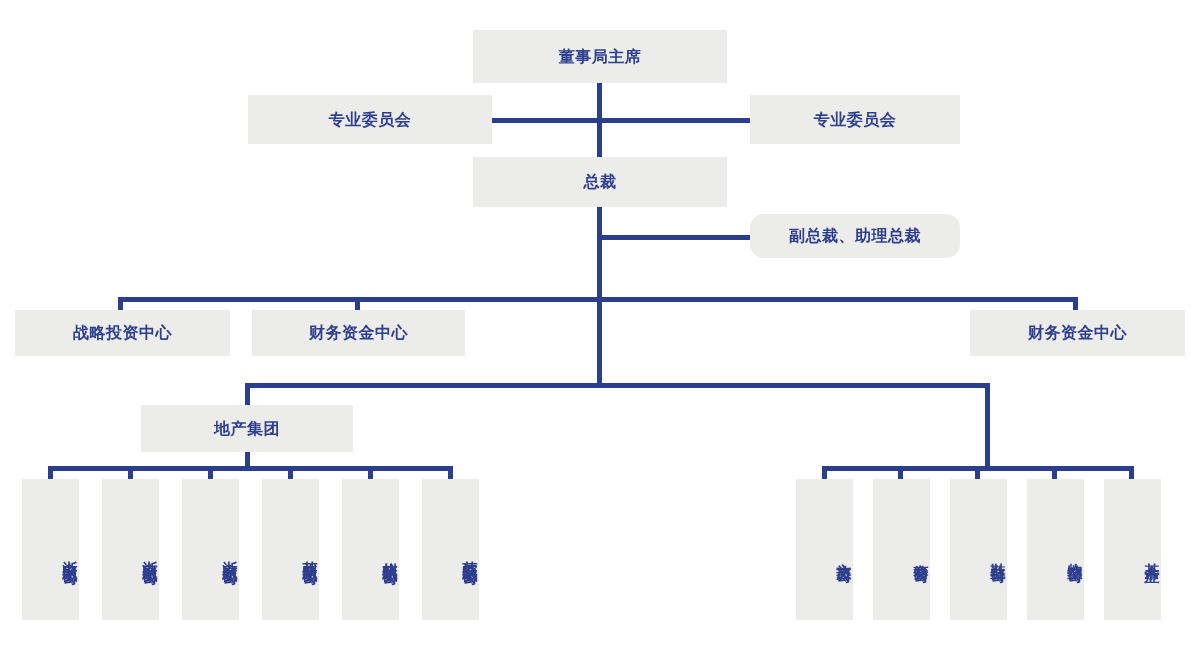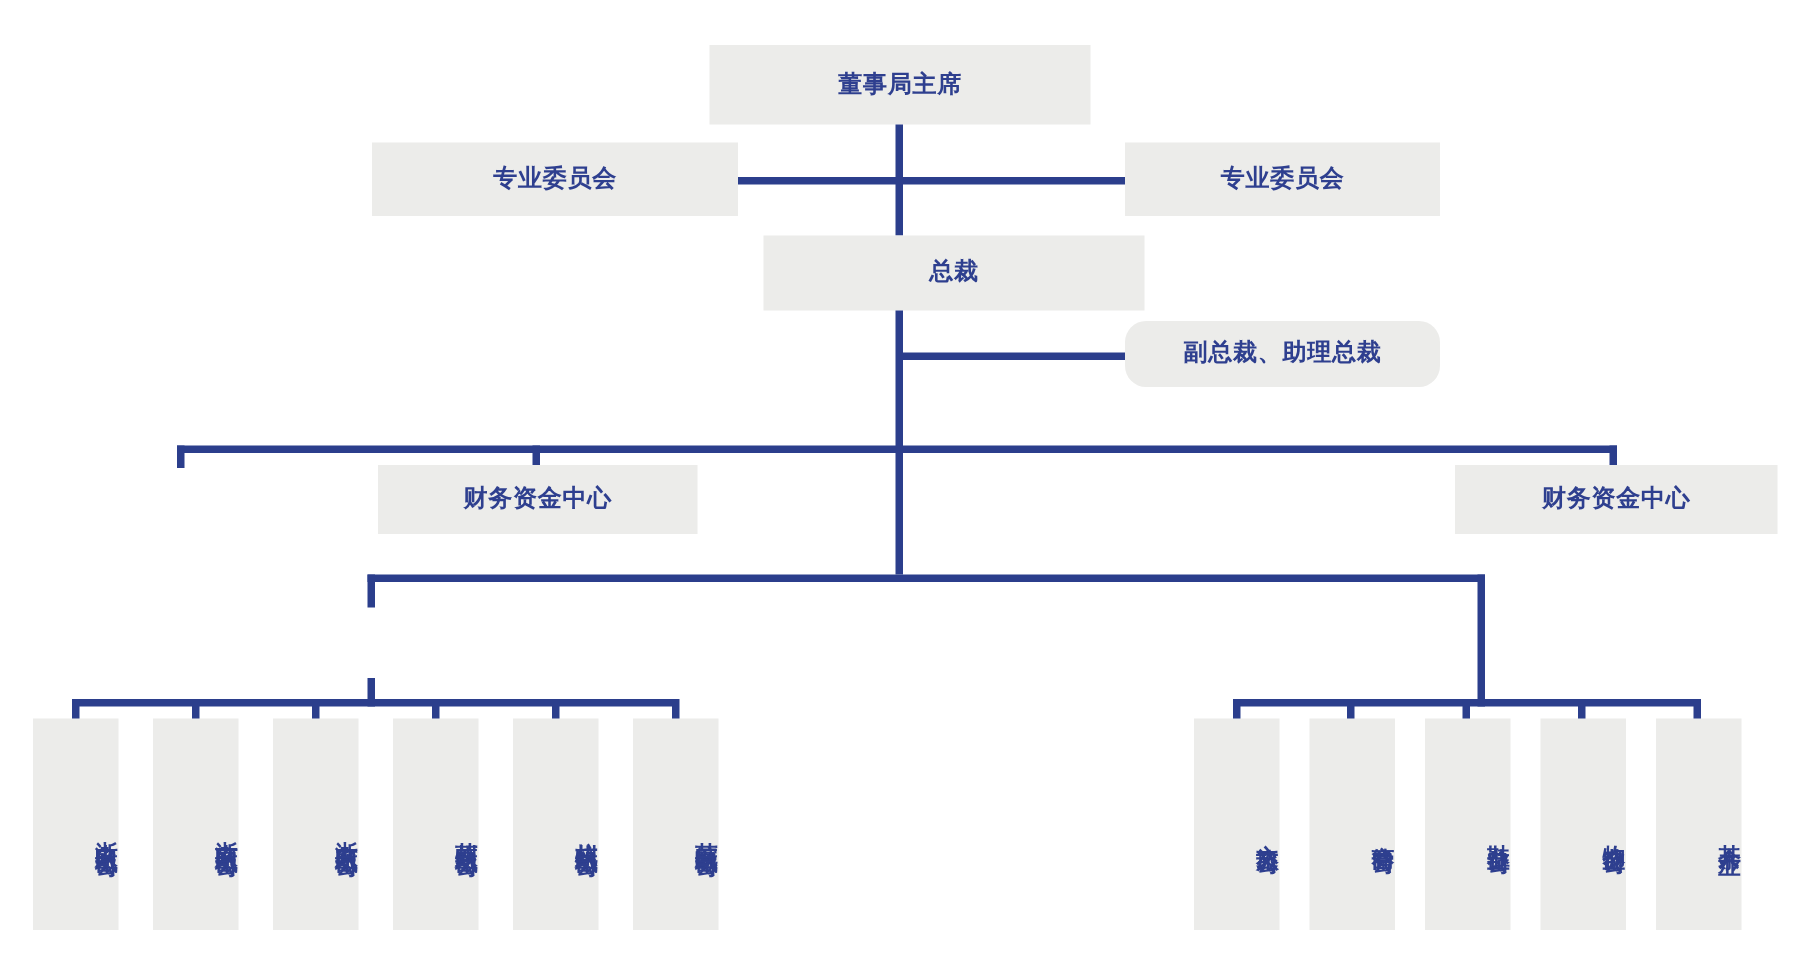--- a/index.html
+++ b/index.html
@@ -62,53 +62,59 @@
   <div class="line h" style="left:448px; top:118px; width:305px;"></div>
 
   <div class="node" style="left:248px; top:95px; width:244px; height:49px;">
     <span>专业委员会</span>
   </div>
 
   <div class="node" style="left:750px; top:95px; width:210px; height:49px;">
     <span>专业委员会</span>
   </div>
 
-  <div class="node" style="left:473px; top:157px; width:254px; height:50px;margin-left:36px;">
+  <div class="node" style="left:473px; top:157px; width:254px; height:50px;">
     <span>总裁</span>
   </div>
 
   <div class="line v" style="left:597px; top:207px; height:176px;"></div>
 
   <div class="line h" style="left:600px; top:235px; width:152px;"></div>
 
   <div class="node" style="left:750px; top:214px; width:210px; height:44px;border-radius:14px;">
     <span>副总裁、助理总裁</span>
   </div>
 
   <div class="line h" style="left:118px; top:297px; width:960px;"></div>
 
   <div class="line v" style="left:118px; top:297px; height:15px;"></div>
   <div class="line v" style="left:355px; top:297px; height:15px;"></div>
   <div class="line v" style="left:1073px; top:297px; height:15px;"></div>
 
+  <div class="node" style="left:15px; top:310px; width:215px; height:46px;">
+    <span>战略投资中心</span>
+  </div>
 
   <div class="node" style="left:252px; top:310px; width:213px; height:46px;">
     <span>财务资金中心</span>
   </div>
 
   <div class="node" style="left:970px; top:310px; width:215px; height:46px;">
     <span>财务资金中心</span>
   </div>
 
   <div class="line h" style="left:245px; top:383px; width:745px;"></div>
 
   <div class="line v" style="left:245px; top:383px; height:22px;"></div>
 
   <div class="line v" style="left:985px; top:383px; height:88px;"></div>
 
+  <div class="node" style="left:141px; top:405px; width:212px; height:47px;">
+    <span>地产集团</span>
+  </div>
 
   <div class="line v" style="left:245px; top:452px; height:19px;"></div>
 
   <div class="line h" style="left:48px; top:466px; width:404px;"></div>
 
   <div class="line v" style="left:48px; top:466px; height:14px;"></div>
   <div class="line v" style="left:128px; top:466px; height:14px;"></div>
   <div class="line v" style="left:208px; top:466px; height:14px;"></div>
   <div class="line v" style="left:288px; top:466px; height:14px;"></div>
   <div class="line v" style="left:368px; top:466px; height:14px;"></div>

